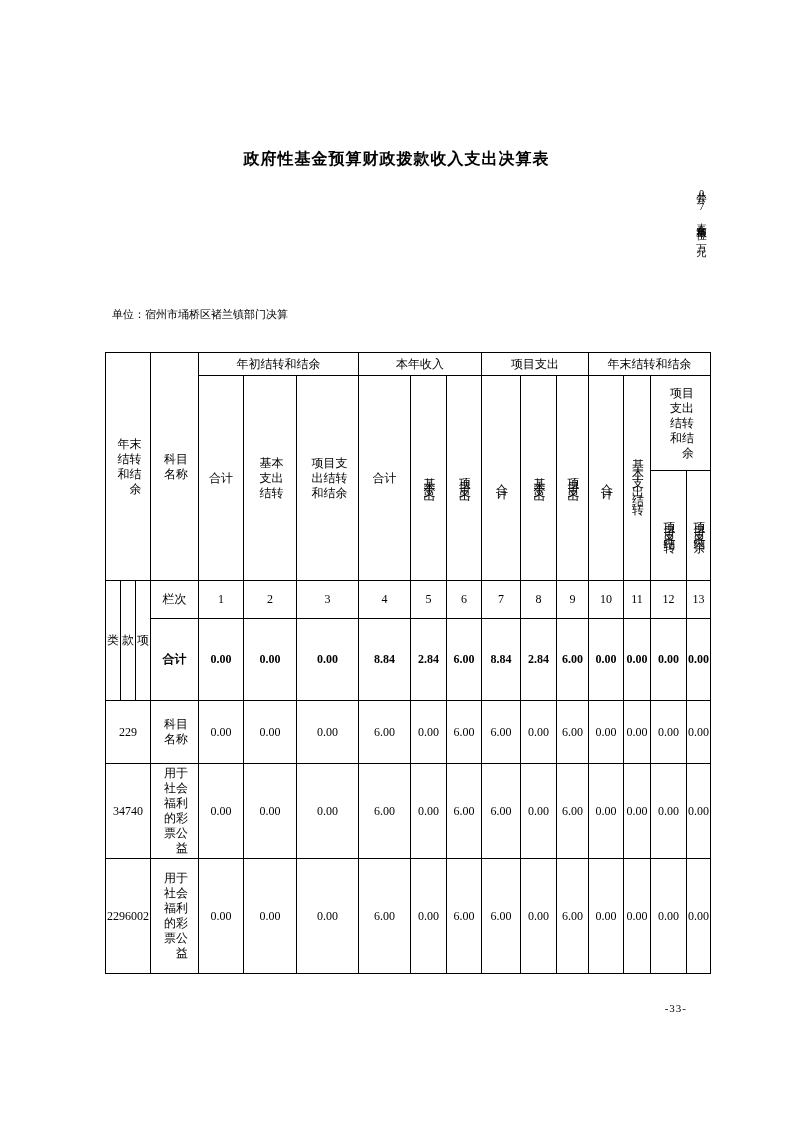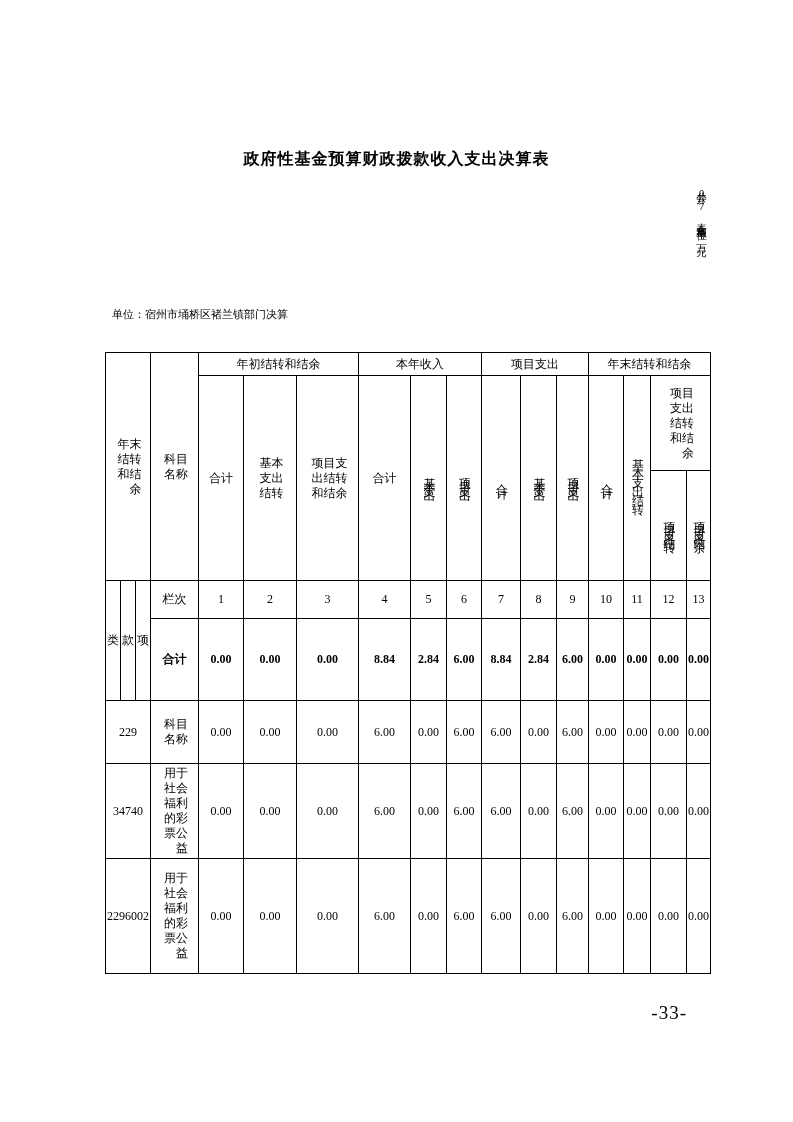--- a/index.html
+++ b/index.html
@@ -43,21 +43,21 @@
   tr.h-a  { height:95px; }
   tr.h-b  { height:110px; }
   tr.h-lc { height:38px; }
   tr.h-hj { height:82px; }
   tr.h-r1 { height:63px; }
   tr.h-r2 { height:95px; }
   tr.h-r3 { height:115px; }
   tr.bold td { font-weight:bold; }
   .page-num {
     position:absolute; top:1002px; right:106px;
-    font-size:19px; letter-spacing:1px;
+    font-size:11px; letter-spacing:1px;
   }
 </style>
 </head>
 <body>
 
 <div class="page">
 
   <h1 class="title">政府性基金预算财政拨款收入支出决算表</h1>
 
   <div class="side-note">公开07表金额单位：万元</div>

